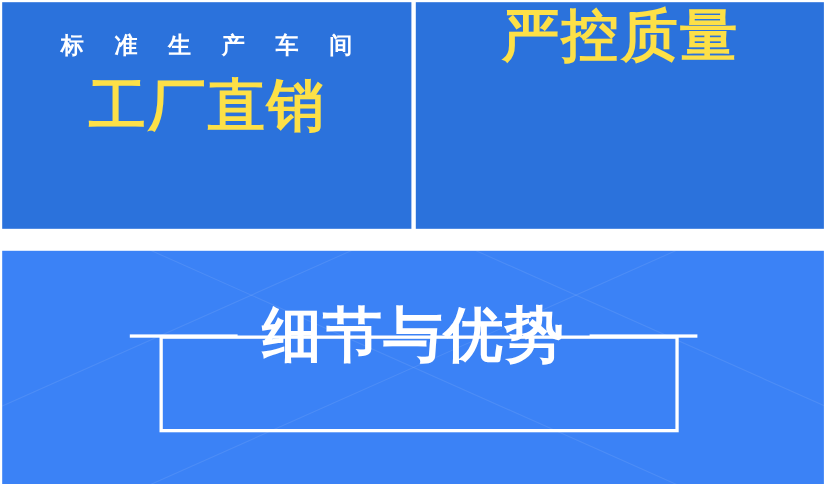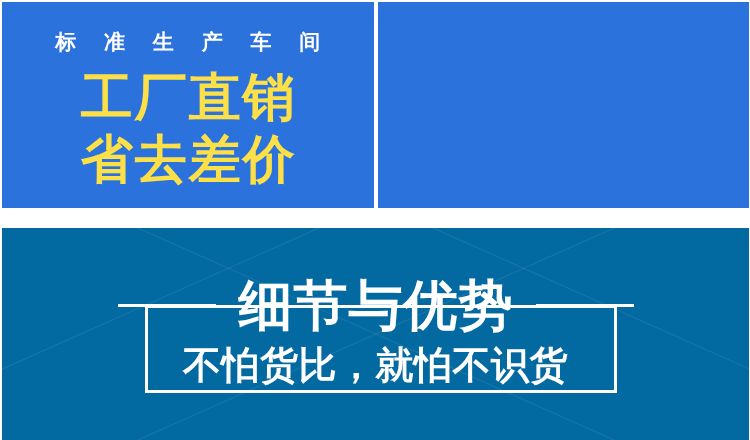--- a/index.html
+++ b/index.html
@@ -68,21 +68,21 @@
   }
   .headline-first { margin-top: 14px; }
 
   
   .bottom-panel {
     position: absolute;
     left: 2px;
     top: 228px;
     width: 747px;
     height: 212px;
-    background: #0369a1;
+    background: #3b82f6;
     overflow: hidden;
   }
 
   
   .watermark {
     position: absolute;
     inset: 0;
     pointer-events: none;
   }
   .watermark span {
@@ -154,24 +154,24 @@
 </head>
 <body>
 
 <div id="banner">
 
   <div class="top-row">
 
     <div class="panel">
       <div class="panel-eyebrow eyebrow-wide">标 准 生 产 车 间</div>
       <div class="panel-headline headline-first">工厂直销</div>
-      <div class="panel-headline">省去差价</div>
     </div>
 
     <div class="panel">
+      <div class="panel-headline">严控质量</div>
     </div>
 
   </div>
 
   <div class="bottom-panel">
 
     <div class="watermark">
       <span class="wm-a"></span>
       <span class="wm-b"></span>
       <span class="wm-c"></span>
@@ -179,17 +179,16 @@
     </div>
 
     <div class="frame"></div>
 
     <div class="title-row">
       <div class="rule"></div>
       <div class="bottom-title">细节与优势</div>
       <div class="rule"></div>
     </div>
 
-    <div class="bottom-sub">不怕货比，就怕不识货</div>
 
   </div>
 
 </div>
 
 </body></html>

